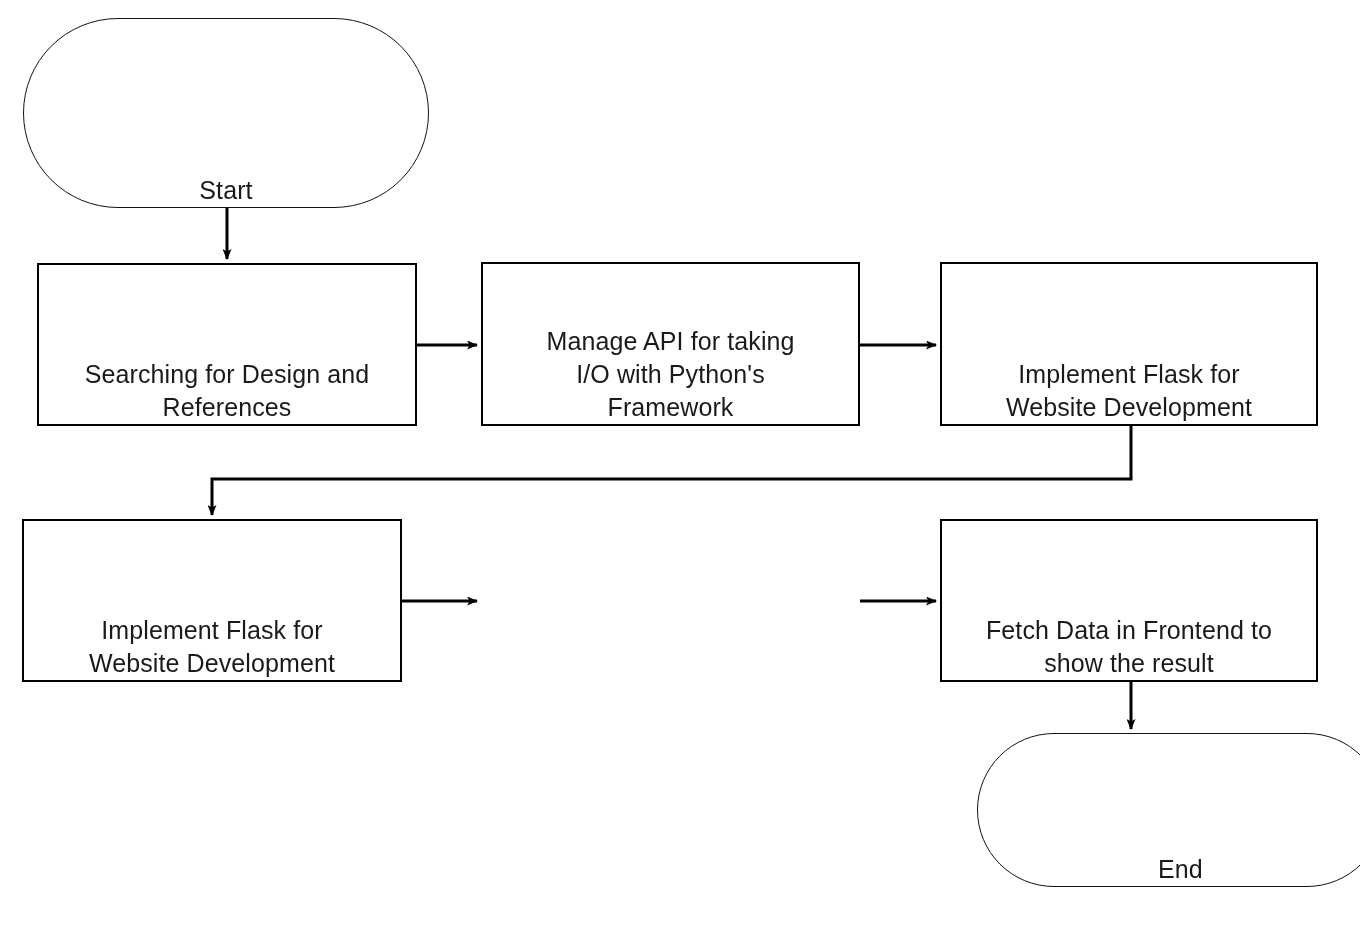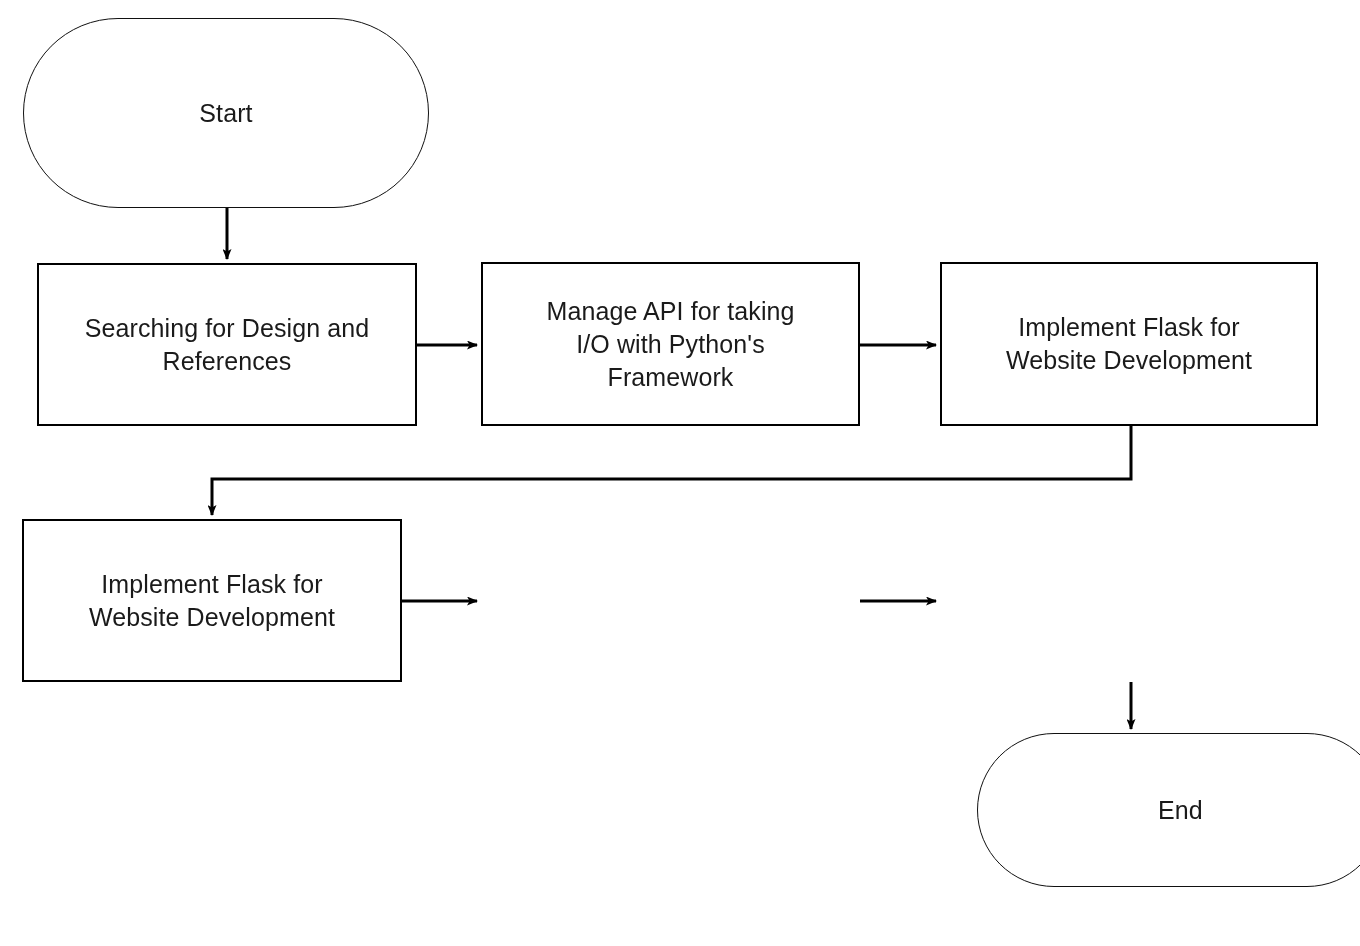--- a/index.html
+++ b/index.html
@@ -23,21 +23,21 @@
     left: 0;
     top: 0;
     width: 1360px;
     height: 946px;
     pointer-events: none;
   }
   .node {
     position: absolute;
     box-sizing: border-box;
     display: flex;
-    align-items: center;
+    align-items: flex-end;
     justify-content: center;
     text-align: center;
     background: #ffffff;
     color: #1a1a1a;
     font-size: 25px;
     line-height: 1.32;
     letter-spacing: 0.1px;
   }
   .node.process {
     border: 2px solid #000000;
@@ -113,18 +113,22 @@
     <span class="node-label">Implement Flask for
 Website Development</span>
   </div>
 
   <div class="node process" style="left:22px; top:519px; width:380px; height:163px;">
     <span class="node-label">Implement Flask for
 Website Development</span>
   </div>
 
 
+  <div class="node process" style="left:940px; top:519px; width:378px; height:163px;">
+    <span class="node-label">Fetch Data in Frontend to
+show the result</span>
+  </div>
 
   <div class="node terminator" style="left:977px; top:733px; width:407px; height:154px;">
     <span class="node-label">End</span>
   </div>
 
 </div>
 
 </body></html>

